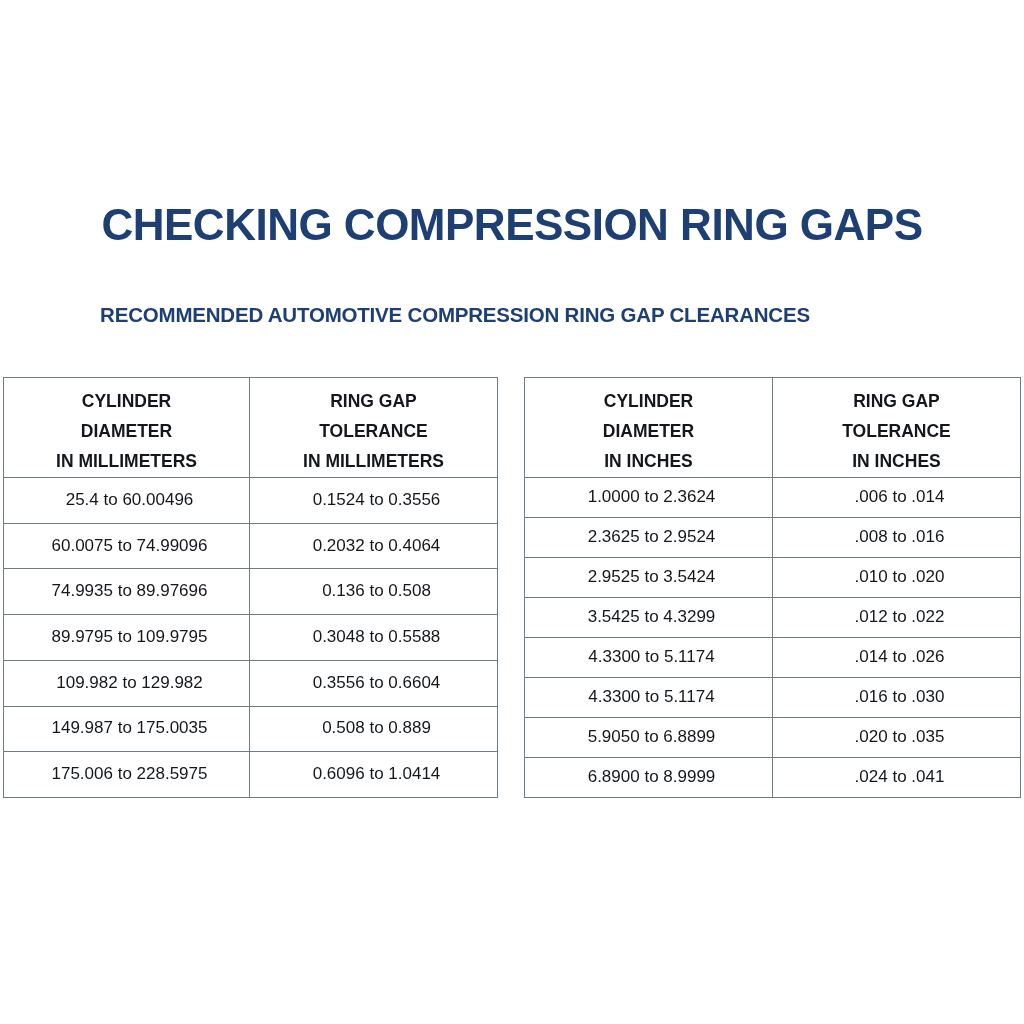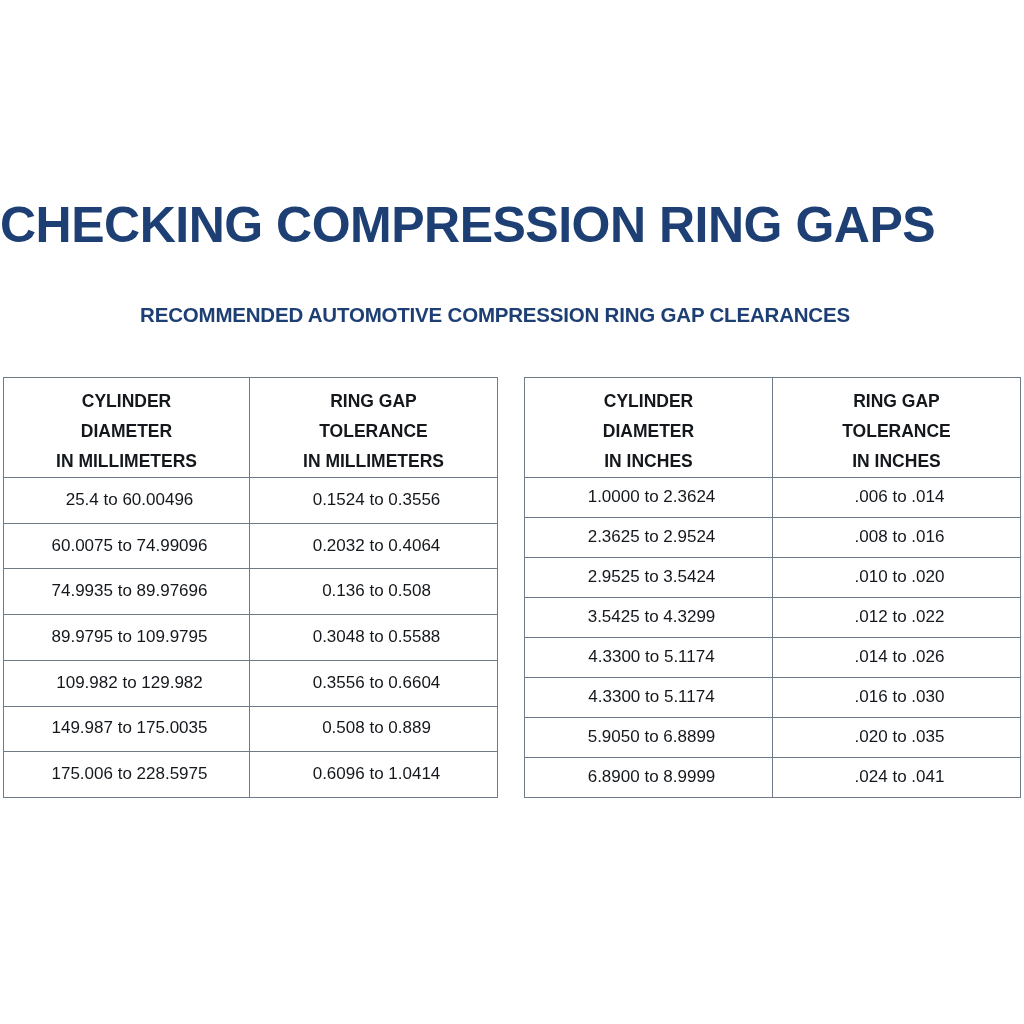--- a/index.html
+++ b/index.html
@@ -18,39 +18,38 @@
     position: relative;
     width: 1024px;
     height: 1024px;
     box-sizing: border-box;
   }
   .title {
     position: absolute;
     top: 196px;
     left: 0;
     width: 1024px;
-    text-align: left;
-    font-size: 50px;
+    text-align: center;
+    font-size: 44px;
     line-height: 58px;
     font-weight: bold;
     letter-spacing: -0.5px;
     color: #1d3f74;
   }
   .subtitle {
     position: absolute;
     top: 302px;
     left: 0;
     width: 910px;
     text-align: center;
     font-size: 20.5px;
     line-height: 26px;
     font-weight: bold;
     letter-spacing: -0.2px;
     color: #1d3f74;
-    margin-left: 40px;
   }
   .tables {
     position: absolute;
     top: 377px;
     left: 0;
     width: 1024px;
     display: flex;
     justify-content: center;
     gap: 26px;
   }

